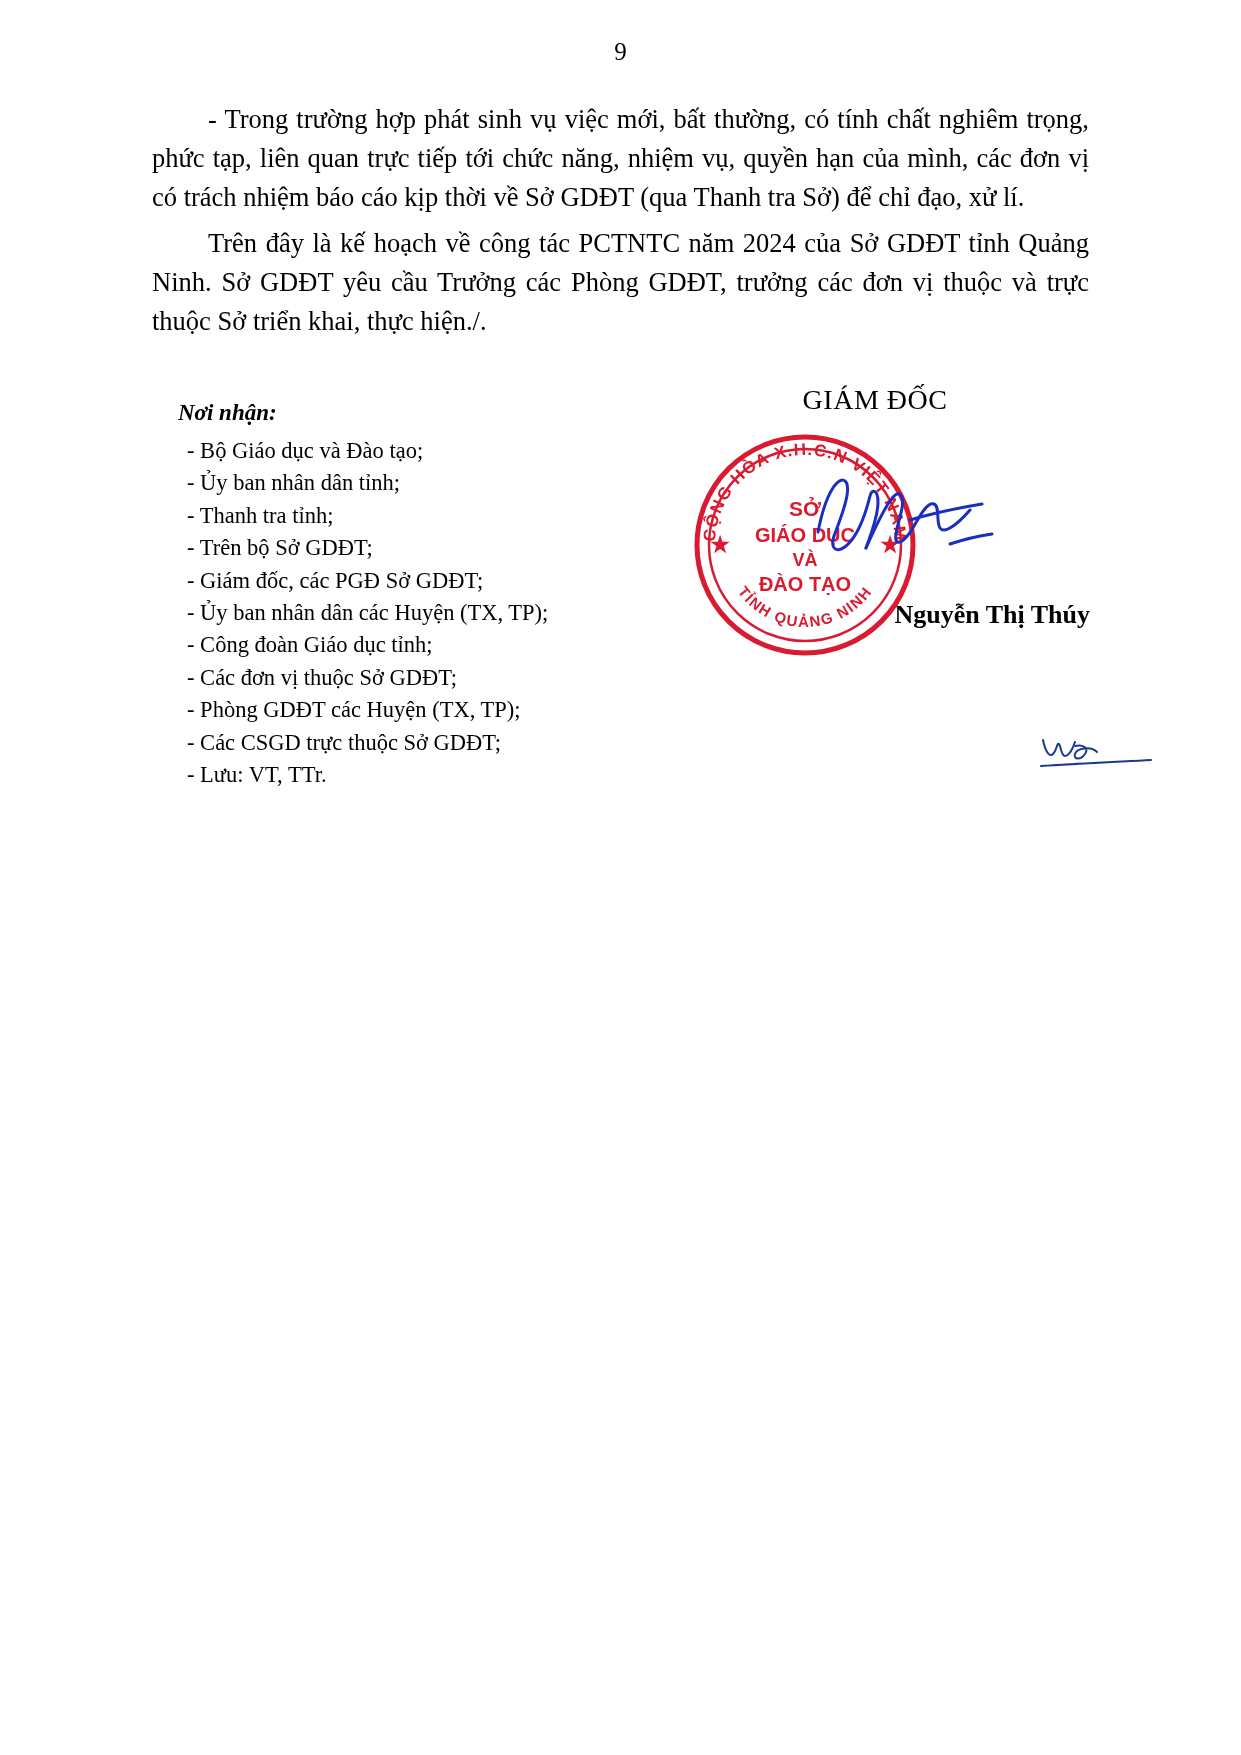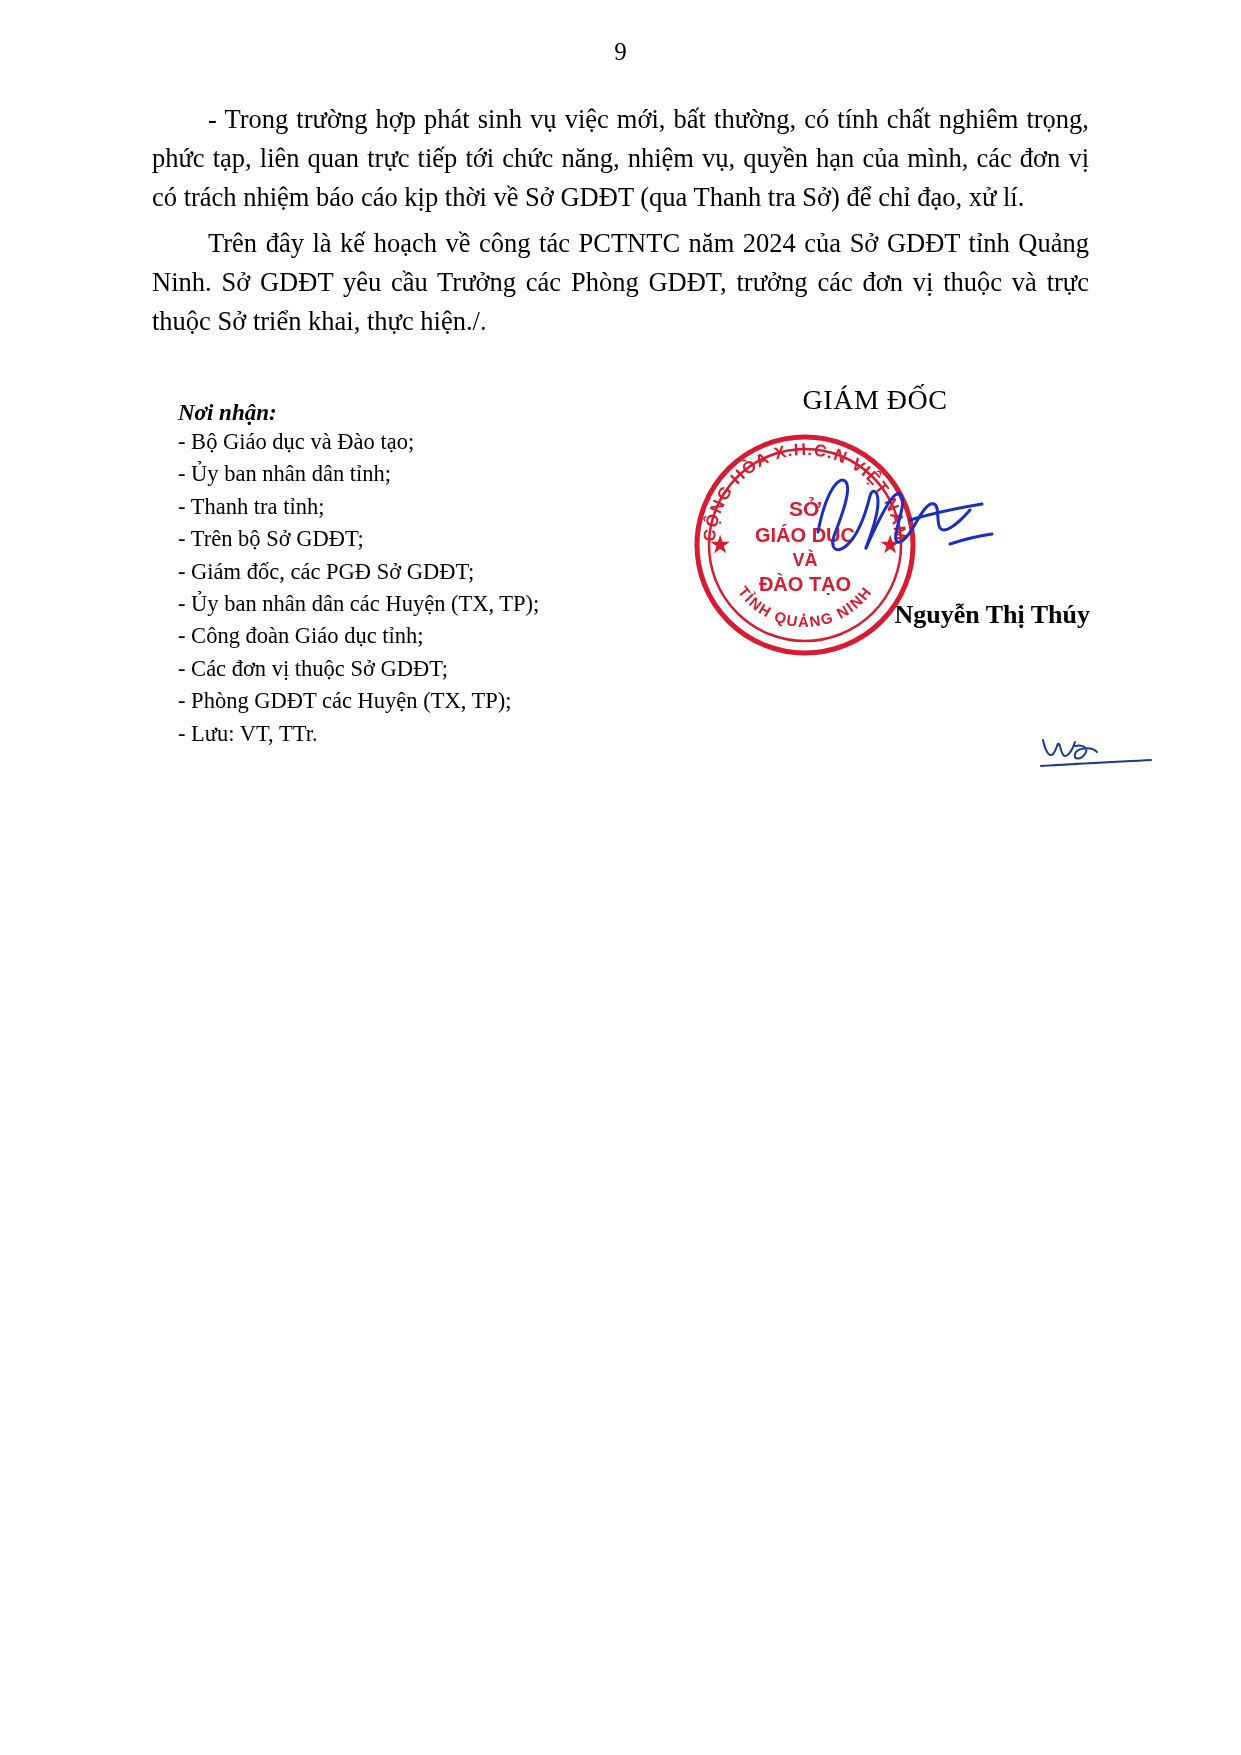--- a/index.html
+++ b/index.html
@@ -53,25 +53,25 @@
   .recipients {
     position: absolute;
     left: 178px;
     top: 0;
     width: 430px;
   }
   .recipients-title {
     font-style: italic;
     font-weight: bold;
     font-size: 23px;
-    margin-bottom: 0;
+    margin-bottom: 6px;
   }
   .recipients ul {
     list-style: none;
-    margin: 0;
+    margin: 9px;
     padding: 0;
   }
   .recipients li {
     font-size: 22.5px;
     line-height: 1.44;
     white-space: nowrap;
   }
   .signer {
     position: absolute;
     left: 660px;
@@ -140,20 +140,21 @@
       <ul>
         <li>- Bộ Giáo dục và Đào tạo;</li>
         <li>- Ủy ban nhân dân tỉnh;</li>
         <li>- Thanh tra tỉnh;</li>
         <li>- Trên bộ Sở GDĐT;</li>
         <li>- Giám đốc, các PGĐ Sở GDĐT;</li>
         <li>- Ủy ban nhân dân các Huyện (TX, TP);</li>
         <li>- Công đoàn Giáo dục tỉnh;</li>
         <li>- Các đơn vị thuộc Sở GDĐT;</li>
         <li>- Phòng GDĐT các Huyện (TX, TP);</li>
+        <li>- Các CSGD trực thuộc Sở GDĐT;</li>
         <li>- Lưu: VT, TTr.</li>
       </ul>
     </div>
 
     <div class="signer">
       <div class="signer-title">GIÁM ĐỐC</div>
       <div class="signer-name">Nguyễn Thị Thúy</div>
     </div>
 
     <div class="seal-wrap">

